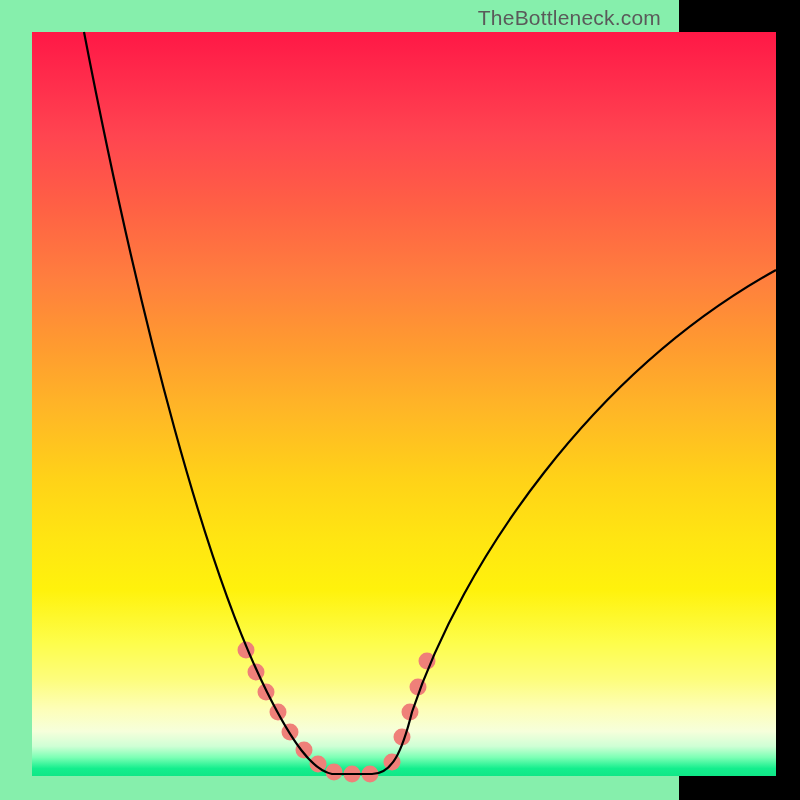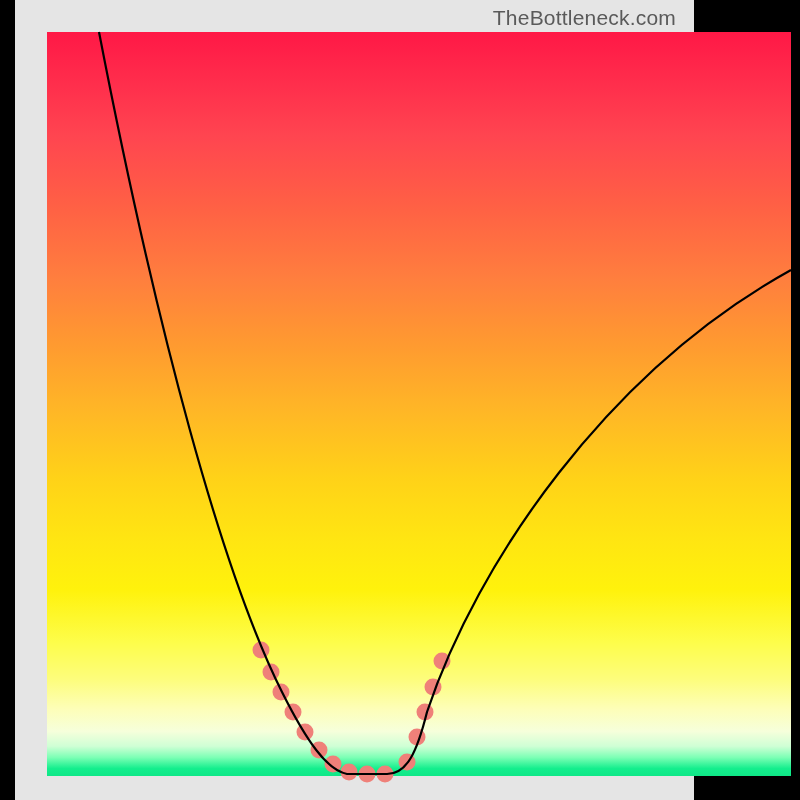--- a/index.html
+++ b/index.html
@@ -7,24 +7,24 @@
     padding: 0;
     width: 800px;
     height: 800px;
     background: #000000;
     overflow: hidden;
     font-family: Arial, Helvetica, sans-serif;
   }
   .frame {
     position: absolute;
     top: 0;
-    left: 15px;
+    left: 0;
     width: 679px;
     height: 800px;
-    background: #e5e5e5;
+    background: #86efac;
   }
   .plot-area {
     position: absolute;
     background: linear-gradient(to bottom,
       #ff1846 0%,
       #ff2e4c 7%,
       #ff4550 14%,
       #ff6244 24%,
       #ff7e3e 33%,
       #ff9a30 42%,

